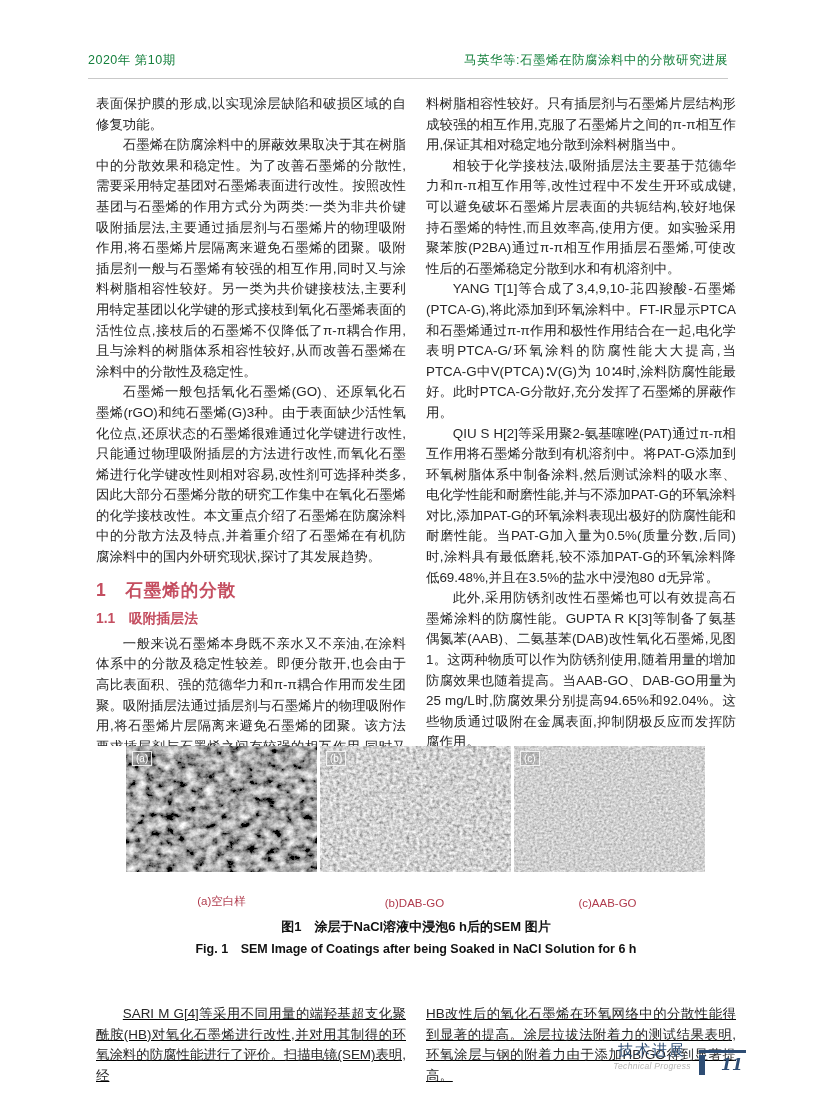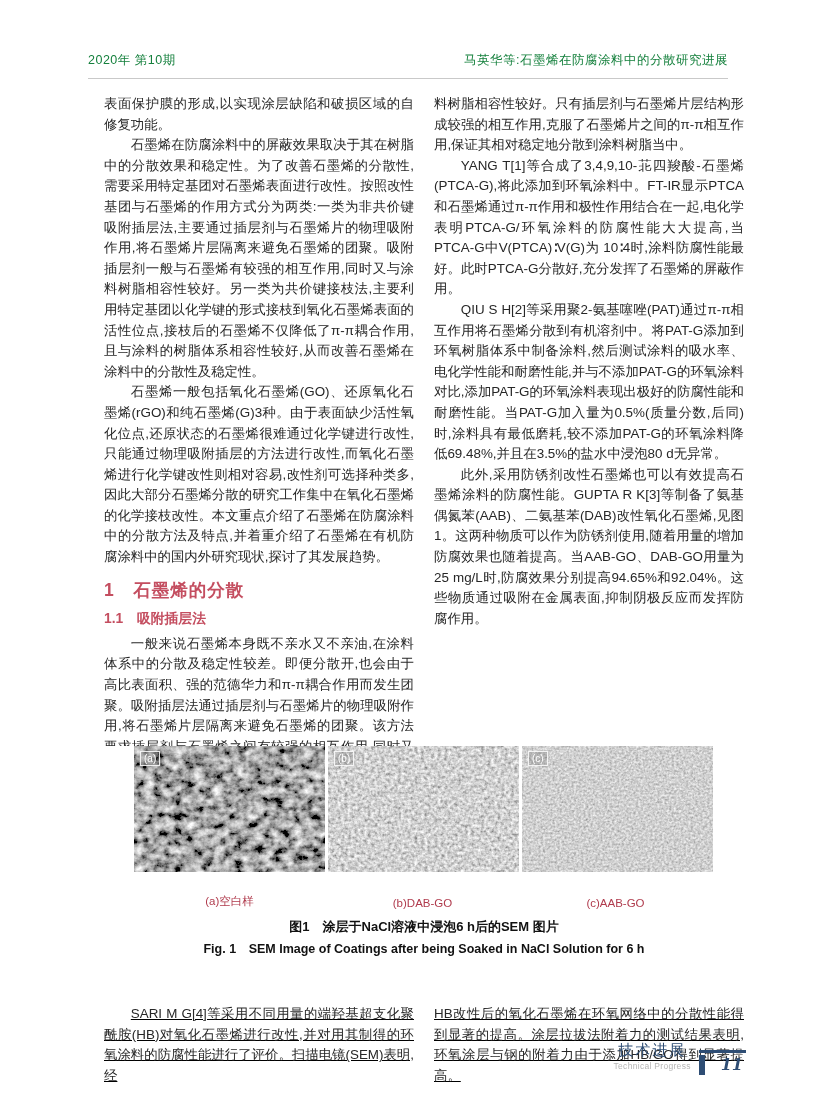--- a/index.html
+++ b/index.html
@@ -11,21 +11,21 @@
   body{
     width:816px;height:1099px;position:relative;background:#ffffff;
     font-family:"Liberation Sans",sans-serif;overflow:hidden;
   }
   .header{
     position:absolute;top:52px;left:88px;width:640px;
     display:flex;justify-content:space-between;align-items:flex-end;
     font-size:12.5px;color:#15803d;letter-spacing:.5px;
     padding-bottom:9px;border-bottom:1px solid #c9c9c9;
   }
-  .content{position:absolute;top:94px;left:104px;width:640px;}
+  .content{position:absolute;top:94px;left:96px;width:640px;}
   .cols{display:flex;gap:20px;}
   .col{width:310px;font-size:13.4px;line-height:20.6px;color:#272727;text-align:justify;}
   .col p{margin:0;}
   .col p.ind{text-indent:2em;}
   .cols-top{height:652px;overflow:hidden;}
   h1.sec{
     color:var(--heading-red);font-size:17.5px;font-weight:bold;
     margin:12px 0 8px 0;letter-spacing:1px;line-height:1.25;
   }
   h2.subsec{
@@ -42,21 +42,21 @@
     font-size:10px;line-height:13px;padding:0 3px;background:rgba(90,90,90,.25);
   }
   .sub-captions{display:flex;gap:2px;margin-top:22px;align-items:flex-end;}
   .sub-captions .sc{width:191px;text-align:center;color:var(--sublabel-red);font-size:11.5px;}
   .caption-zh{text-align:center;font-weight:bold;font-size:13px;color:#111;margin-top:9px;}
   .caption-en{text-align:center;font-weight:bold;font-size:12.5px;color:#111;margin-top:5px;}
   .cols-bottom{margin-top:46px;text-decoration:underline;}
   .footer{position:absolute;right:70px;bottom:24px;display:flex;align-items:flex-start;gap:8px;}
   .footer-labels{text-align:center;}
   .footer-zh{color:var(--footer-navy);font-weight:normal;font-size:15px;letter-spacing:2px;line-height:1.1;}
-  .footer-en{color:#b5b5b5;font-size:8.5px;margin-top:2px;letter-spacing:.3px;}
+  .footer-en{color:#b5b5b5;font-size:8.5px;margin-top:2px;letter-spacing:.3px;font-style:italic;}
   .pagenum{border-top:3px solid var(--footer-navy);display:flex;gap:16px;padding-top:2px;margin-top:8px;}
   .pagenum-bar{width:6px;height:20px;background:var(--footer-navy);}
   .pagenum-num{
     font-family:"DejaVu Serif","Liberation Serif",serif;font-style:italic;font-weight:bold;
     color:var(--footer-navy);font-size:16px;line-height:20px;padding-right:3px;
   }
 </style>
 </head>
 <body>
 
@@ -71,20 +71,21 @@
     <div class="col">
       <p>表面保护膜的形成,以实现涂层缺陷和破损区域的自修复功能。</p>
       <p class="ind">石墨烯在防腐涂料中的屏蔽效果取决于其在树脂中的分散效果和稳定性。为了改善石墨烯的分散性,需要采用特定基团对石墨烯表面进行改性。按照改性基团与石墨烯的作用方式分为两类:一类为非共价键吸附插层法,主要通过插层剂与石墨烯片的物理吸附作用,将石墨烯片层隔离来避免石墨烯的团聚。吸附插层剂一般与石墨烯有较强的相互作用,同时又与涂料树脂相容性较好。另一类为共价键接枝法,主要利用特定基团以化学键的形式接枝到氧化石墨烯表面的活性位点,接枝后的石墨烯不仅降低了π-π耦合作用,且与涂料的树脂体系相容性较好,从而改善石墨烯在涂料中的分散性及稳定性。</p>
       <p class="ind">石墨烯一般包括氧化石墨烯(GO)、还原氧化石墨烯(rGO)和纯石墨烯(G)3种。由于表面缺少活性氧化位点,还原状态的石墨烯很难通过化学键进行改性,只能通过物理吸附插层的方法进行改性,而氧化石墨烯进行化学键改性则相对容易,改性剂可选择种类多,因此大部分石墨烯分散的研究工作集中在氧化石墨烯的化学接枝改性。本文重点介绍了石墨烯在防腐涂料中的分散方法及特点,并着重介绍了石墨烯在有机防腐涂料中的国内外研究现状,探讨了其发展趋势。</p>
       <h1 class="sec">1　石墨烯的分散</h1>
       <h2 class="subsec">1.1　吸附插层法</h2>
       <p class="ind">一般来说石墨烯本身既不亲水又不亲油,在涂料体系中的分散及稳定性较差。即便分散开,也会由于高比表面积、强的范德华力和π-π耦合作用而发生团聚。吸附插层法通过插层剂与石墨烯片的物理吸附作用,将石墨烯片层隔离来避免石墨烯的团聚。该方法要求插层剂与石墨烯之间有较强的相互作用,同时又与涂</p>
     </div>
     <div class="col">
       <p>料树脂相容性较好。只有插层剂与石墨烯片层结构形成较强的相互作用,克服了石墨烯片之间的π-π相互作用,保证其相对稳定地分散到涂料树脂当中。</p>
+      <p class="ind">相较于化学接枝法,吸附插层法主要基于范德华力和π-π相互作用等,改性过程中不发生开环或成键,可以避免破坏石墨烯片层表面的共轭结构,较好地保持石墨烯的特性,而且效率高,使用方便。如实验采用聚苯胺(P2BA)通过π-π相互作用插层石墨烯,可使改性后的石墨烯稳定分散到水和有机溶剂中。</p>
       <p class="ind">YANG T[1]等合成了3,4,9,10-苝四羧酸-石墨烯(PTCA-G),将此添加到环氧涂料中。FT-IR显示PTCA和石墨烯通过π-π作用和极性作用结合在一起,电化学表明PTCA-G/环氧涂料的防腐性能大大提高,当PTCA-G中V(PTCA)∶V(G)为 10∶4时,涂料防腐性能最好。此时PTCA-G分散好,充分发挥了石墨烯的屏蔽作用。</p>
       <p class="ind">QIU S H[2]等采用聚2-氨基噻唑(PAT)通过π-π相互作用将石墨烯分散到有机溶剂中。将PAT-G添加到环氧树脂体系中制备涂料,然后测试涂料的吸水率、电化学性能和耐磨性能,并与不添加PAT-G的环氧涂料对比,添加PAT-G的环氧涂料表现出极好的防腐性能和耐磨性能。当PAT-G加入量为0.5%(质量分数,后同)时,涂料具有最低磨耗,较不添加PAT-G的环氧涂料降低69.48%,并且在3.5%的盐水中浸泡80 d无异常。</p>
       <p class="ind">此外,采用防锈剂改性石墨烯也可以有效提高石墨烯涂料的防腐性能。GUPTA R K[3]等制备了氨基偶氮苯(AAB)、二氨基苯(DAB)改性氧化石墨烯,见图1。这两种物质可以作为防锈剂使用,随着用量的增加防腐效果也随着提高。当AAB-GO、DAB-GO用量为25 mg/L时,防腐效果分别提高94.65%和92.04%。这些物质通过吸附在金属表面,抑制阴极反应而发挥防腐作用。</p>
     </div>
   </div>
 
   <div class="figure">
     <div class="panels">
       <div class="panel">
         <svg viewBox="0 0 191 126" preserveAspectRatio="none">

